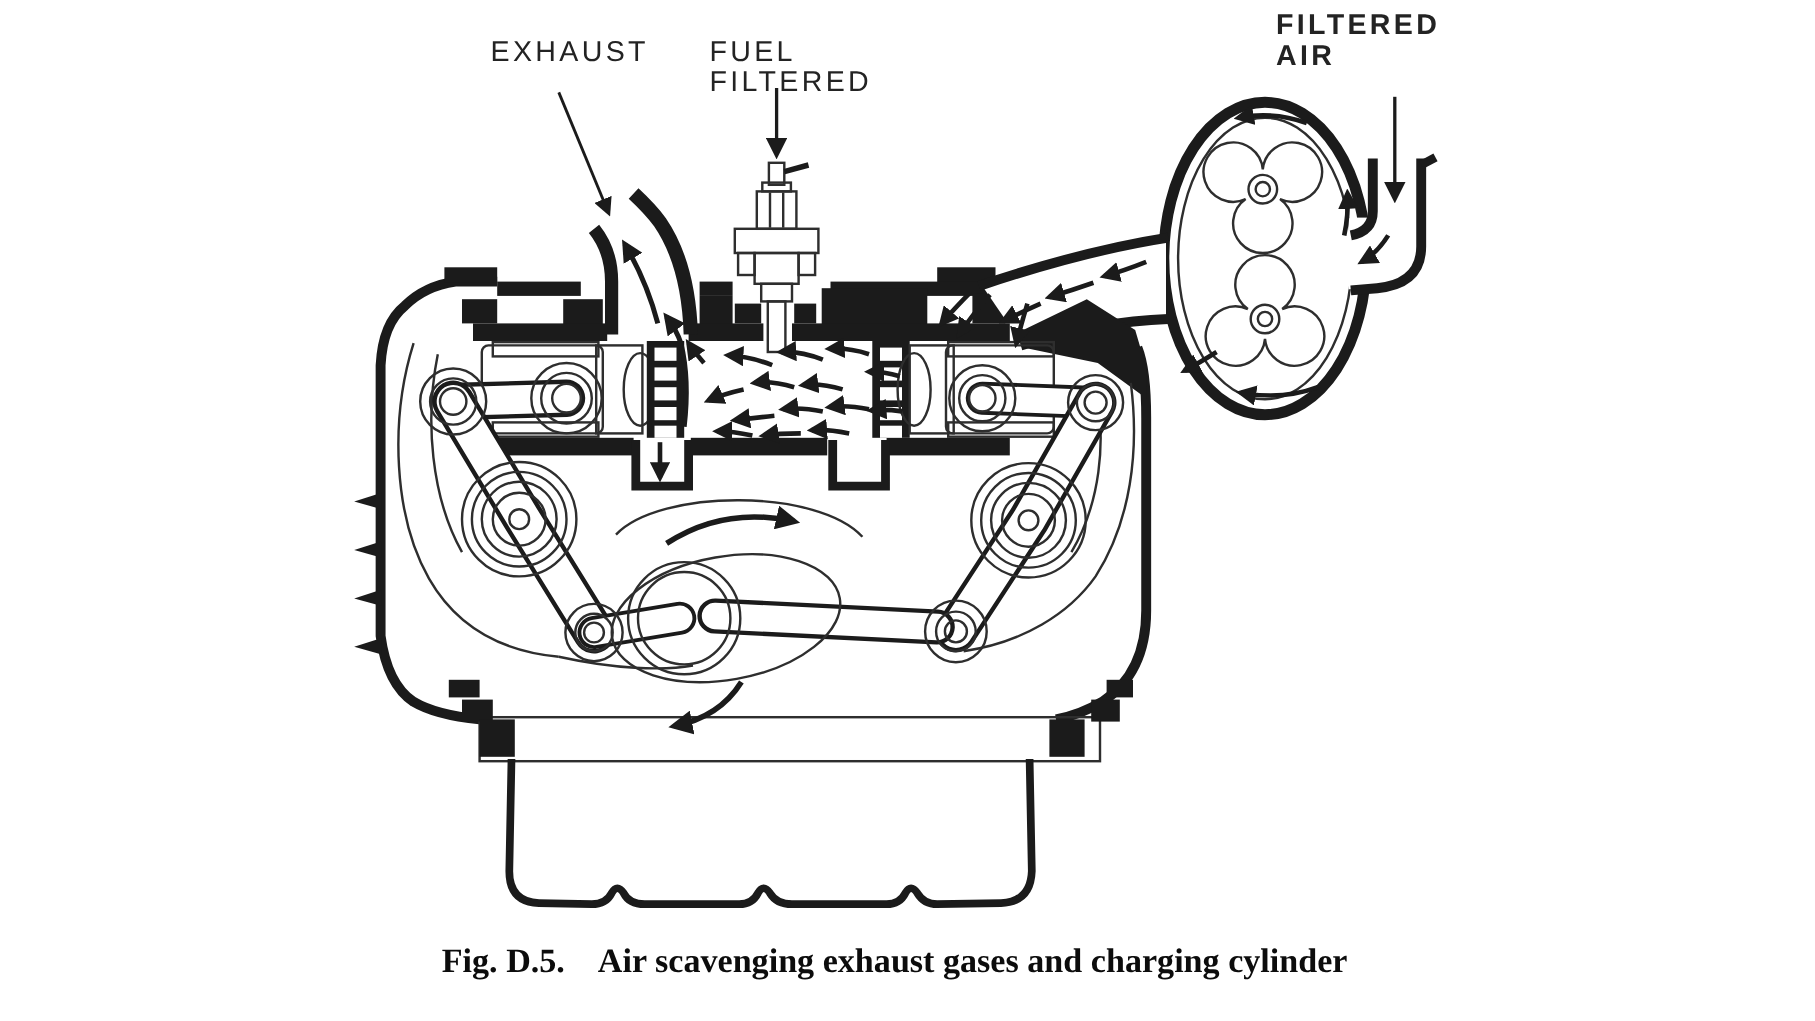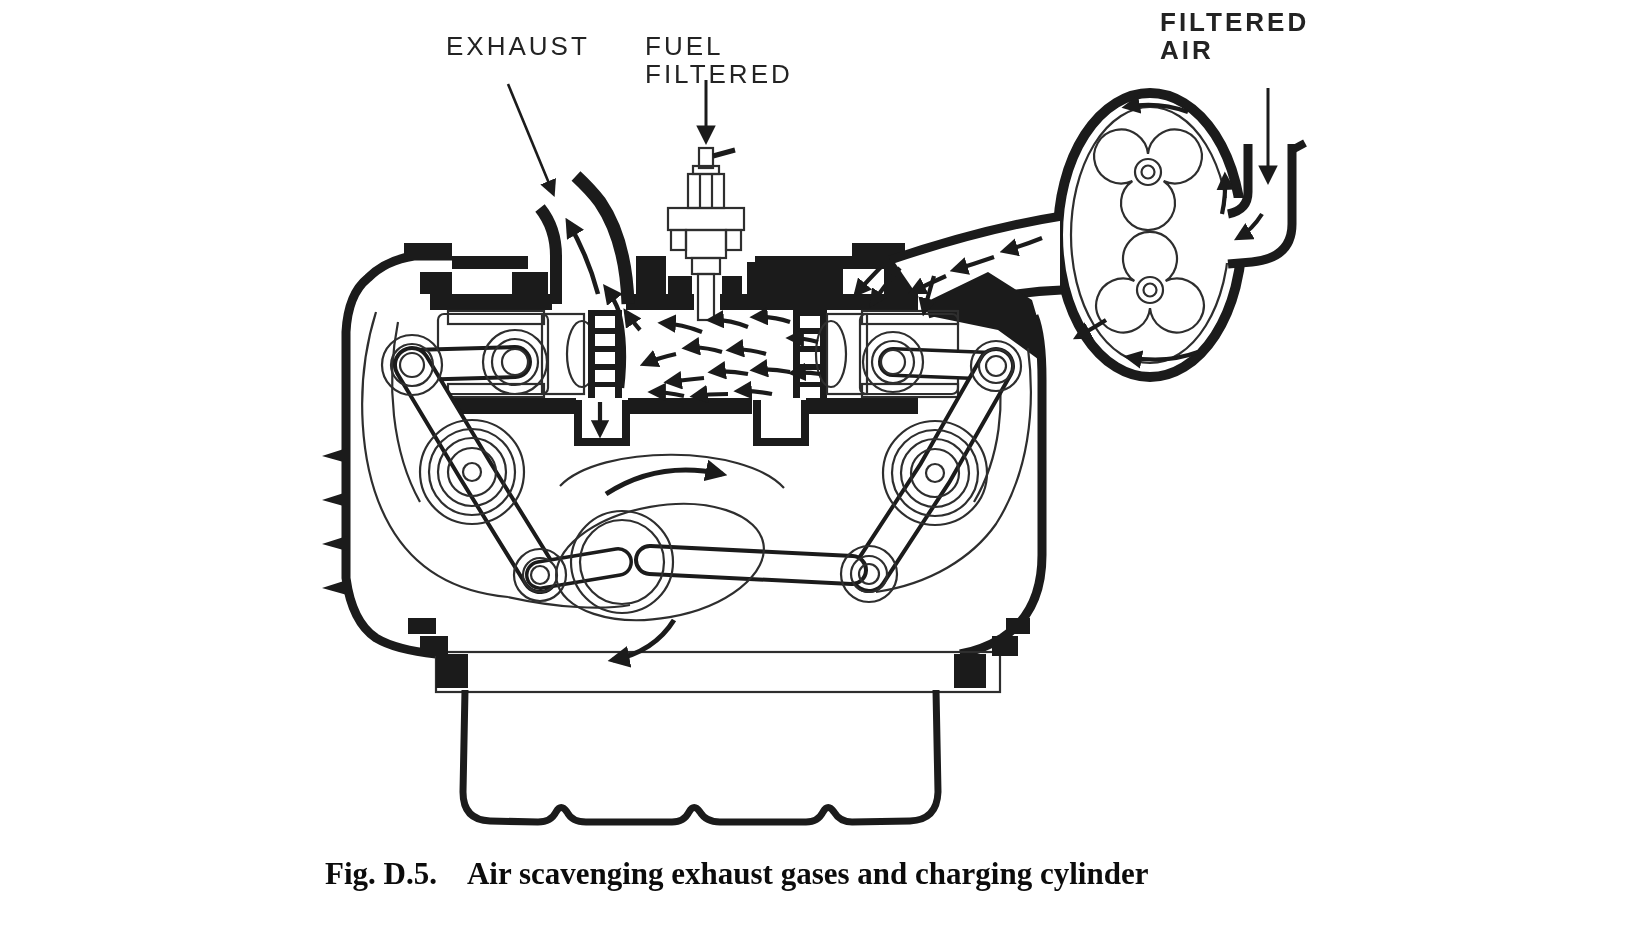--- a/index.html
+++ b/index.html
@@ -1,20 +1,20 @@
 <!DOCTYPE html>
 <html><head>
 <meta charset="utf-8">
 <style>
   html,body{margin:0;padding:0;background:#fff;}
   #stage{position:relative;width:1650px;height:928px;background:#fff;overflow:hidden;
          font-family:"Liberation Sans",sans-serif;}
   .lbl{position:absolute;color:#232323;font-size:26px;letter-spacing:3px;line-height:28px;
        white-space:nowrap;font-weight:400;}
-  #caption{position:absolute;left:325px;top:856px;width:900px;text-align:left;
+  #caption{position:absolute;left:325px;top:856px;width:900px;text-align:right;
            font-family:"Liberation Serif",serif;font-weight:bold;font-size:31px;color:#0c0c0c;}
   #caption .fig{margin-right:30px;}
   svg{position:absolute;left:0;top:0;}
   .ink{stroke:#1b1b1b;fill:none;}
   .thin{stroke:#2e2e2e;stroke-width:2.2;fill:none;}
 </style>
 </head>
 <body>
 
 <div id="stage">

